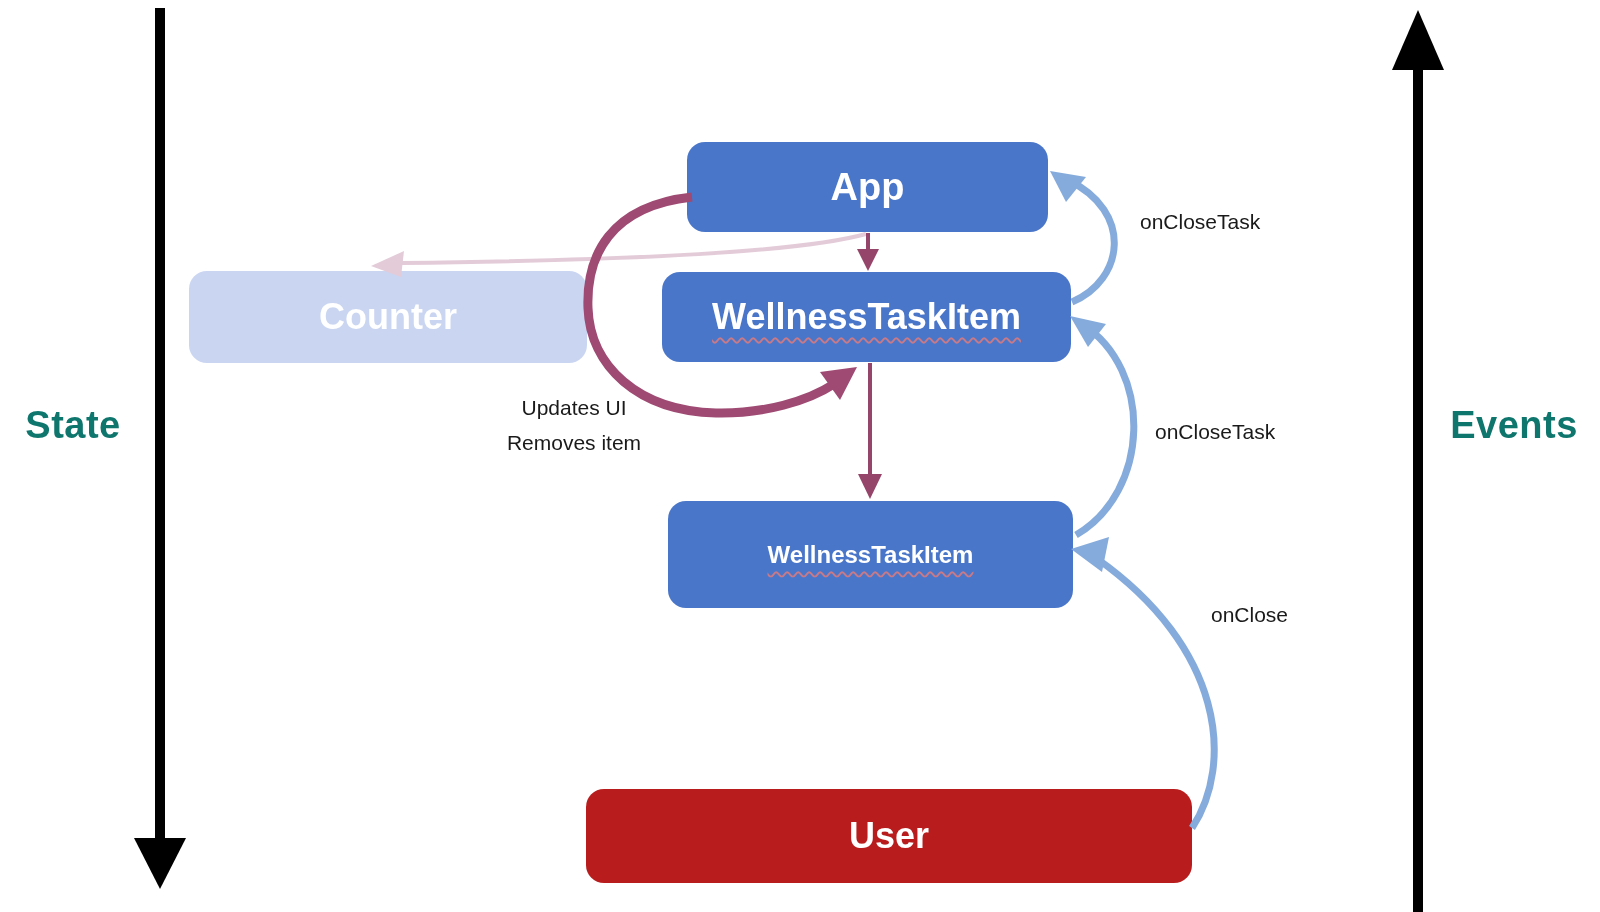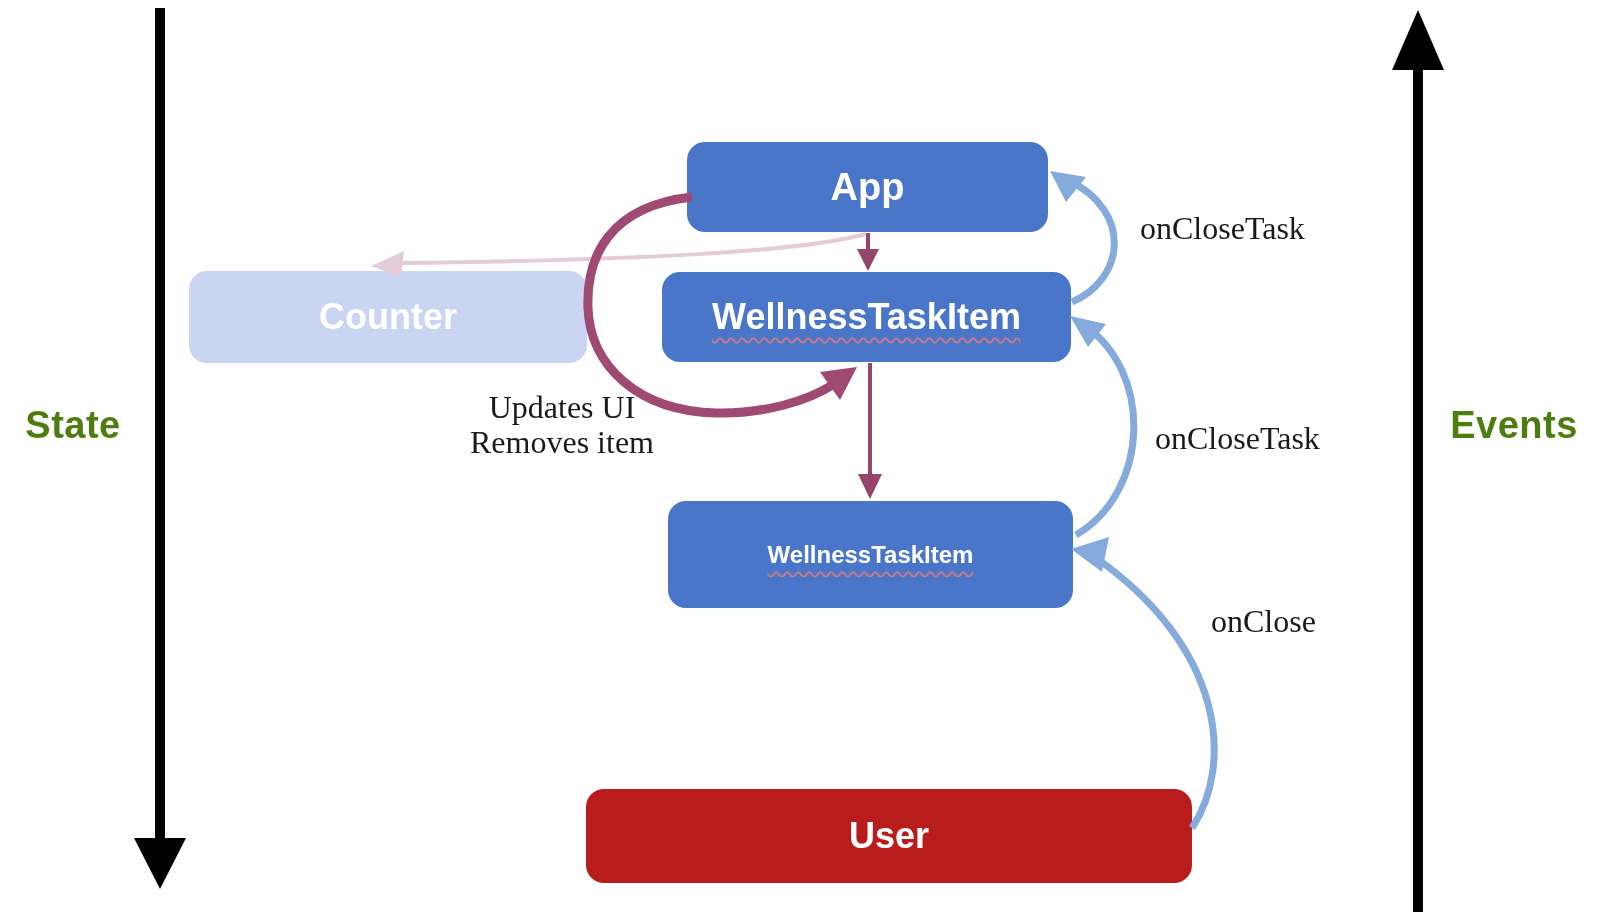--- a/index.html
+++ b/index.html
@@ -21,29 +21,29 @@
     text-decoration-color:rgba(223,122,122,0.85);
     text-decoration-thickness:2px;
     text-underline-offset:8px;
   }
   #app-node{left:687px;top:142px;width:361px;height:90px;font-size:38px;}
   #counter-node{left:189px;top:271px;width:398px;height:92px;font-size:36px;}
   #tasks-list-node{left:662px;top:272px;width:409px;height:90px;font-size:36px;}
   #task-item-node{left:668px;top:501px;width:405px;height:107px;font-size:24px;}
   #user-node{left:586px;top:789px;width:606px;height:94px;font-size:36px;}
   .axis-label{
-    position:absolute;color:#4d7c0f;font-weight:bold;font-size:38px;
+    position:absolute;color:#0f766e;font-weight:bold;font-size:38px;
     text-align:center;letter-spacing:0.5px;
   }
   #state-label{left:18px;top:404px;width:110px;}
   #events-label{left:1430px;top:404px;width:168px;}
   .annot{
-    position:absolute;color:#1a1a1a;font-size:32px;white-space:nowrap;font-family:Liberation Serif, serif;
+    position:absolute;color:#1a1a1a;font-size:21px;white-space:nowrap;
   }
-  #loop-note{left:428px;top:390px;width:268px;text-align:center;line-height:35px;white-space:normal;}
+  #loop-note{left:440px;top:390px;width:268px;text-align:center;line-height:35px;white-space:normal;}
   #onclosetask-top{left:1140px;top:210px;}
   #onclosetask-mid{left:1155px;top:420px;}
   #onclose-label{left:1211px;top:603px;}
   #arrow-layer{position:absolute;left:0;top:0;z-index:5;pointer-events:none;}
   .node{z-index:2;}
   .annot,.axis-label{z-index:3;}
 </style>
 </head>
 <body>
 

